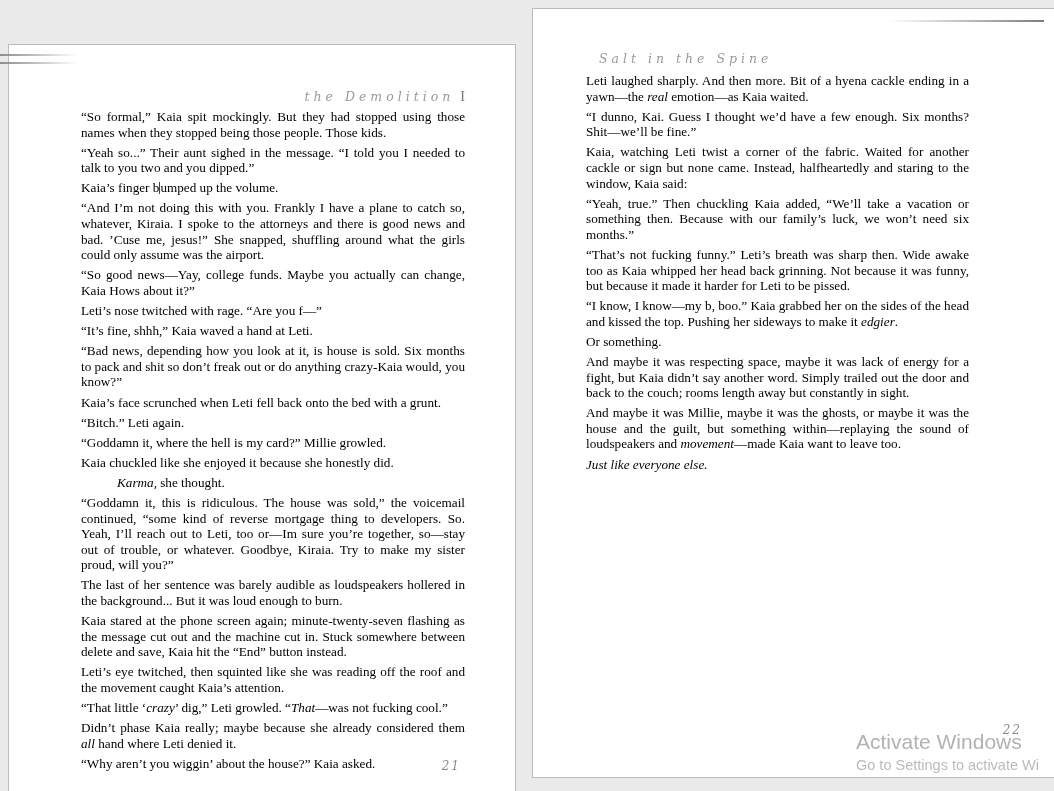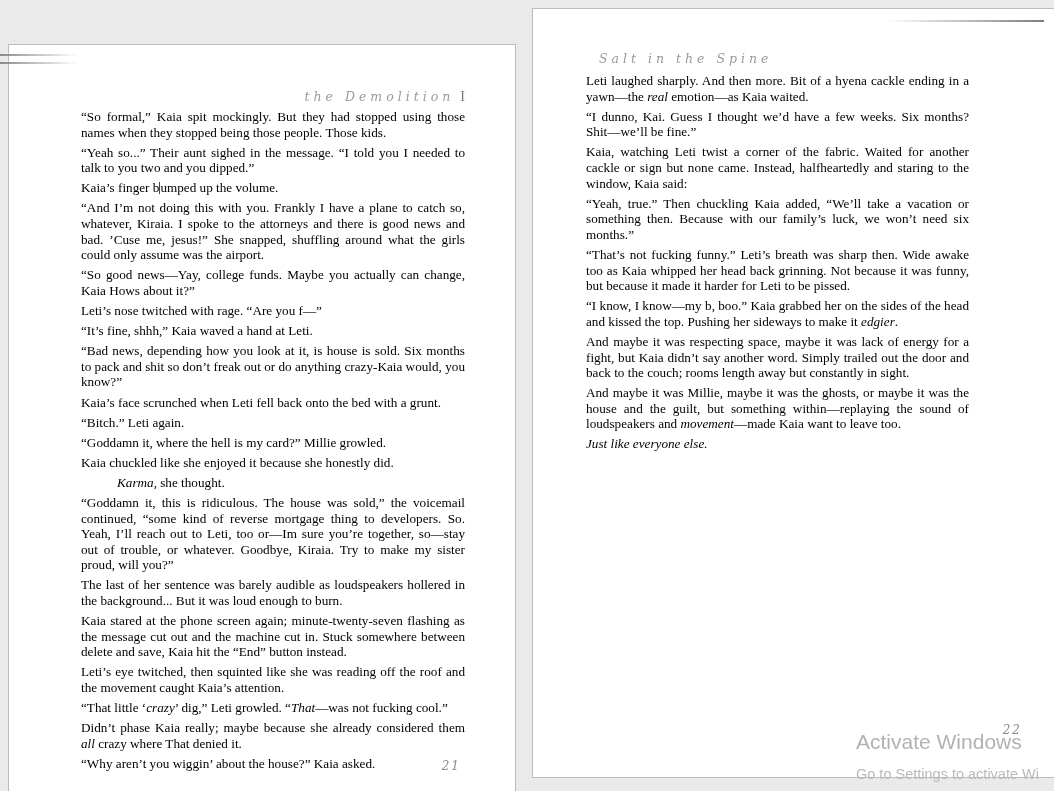--- a/index.html
+++ b/index.html
@@ -90,21 +90,21 @@
     white-space:nowrap;
     z-index:5;
   }
   .watermark-line1{
     font-size:21px;
     color:#b2b2b2;
   }
   .watermark-line2{
     font-size:14.5px;
     color:#bababa;
-    margin-top:12px;
+    margin-top:3px;
   }
 </style>
 </head>
 <body>
 
 <div>
 
   <div class="fade-line fade-line-a"></div>
   <div class="fade-line fade-line-b"></div>
   <div class="fade-line fade-line-c"></div>
@@ -125,37 +125,38 @@
         <p><span>Kaia’s face scrunched when Leti fell back onto the bed with a grunt.</span></p>
         <p><span>“Bitch.” Leti again.</span></p>
         <p><span>“Goddamn it, where the hell is my card?” Millie growled.</span></p>
         <p><span>Kaia chuckled like she enjoyed it because she honestly did.</span></p>
         <p class="indent"><span class="it">Karma,</span><span> she thought.</span></p>
         <p><span>“Goddamn it, this is ridiculous. The house was sold,” the voicemail continued, “some kind of reverse mortgage thing to developers. So. Yeah, I’ll reach out to Leti, too or—Im sure you’re together, so—stay out of trouble, or whatever. Goodbye, Kiraia. Try to make my sister proud, will you?”</span></p>
         <p><span>The last of her sentence was barely audible as loudspeakers hollered in the background... But it was loud enough to burn.</span></p>
         <p><span>Kaia stared at the phone screen again; minute-twenty-seven flashing as the message cut out and the machine cut in. Stuck somewhere between delete and save, Kaia hit the “End” button instead.</span></p>
         <p><span>Leti’s eye twitched, then squinted like she was reading off the roof and the movement caught Kaia’s attention.</span></p>
         <p><span>“That little ‘</span><span class="it">crazy</span><span>’ dig,” Leti growled. “</span><span class="it">That</span><span>—was not fucking cool.”</span></p>
-        <p><span>Didn’t phase Kaia really; maybe because she already considered them </span><span class="it">all</span><span> crazy where That denied it.</span></p>
+        <p><span>Didn’t phase Kaia really; maybe because she already considered them </span><span class="it">all</span><span> hand where Leti denied it.</span></p>
         <p><span>“Why aren’t you wiggin’ about the house?” Kaia asked.</span></p>
       </div>
     <div class="page-number">21</div>
   </div>
 
   <div class="page page-right">
     <div class="page-header">
       <span>Salt in the Spine</span>
     </div>
     <div class="body-text" id="body-right">
         <p><span>Leti laughed sharply. And then more. Bit of a hyena cackle ending in a yawn—the </span><span class="it">real</span><span> emotion—as Kaia waited.</span></p>
-        <p><span>“I dunno, Kai. Guess I thought we’d have a few weeks. Six months? Shit—we’ll be fine.”</span></p>
+        <p><span>“I dunno, Kai. Guess I thought we’d have a few enough. Six months? Shit—we’ll be fine.”</span></p>
         <p><span>Kaia, watching Leti twist a corner of the fabric. Waited for another cackle or sign but none came. Instead, halfheartedly and staring to the window, Kaia said:</span></p>
         <p><span>“Yeah, true.” Then chuckling Kaia added, “We’ll take a vacation or something then. Because with our family’s luck, we won’t need six months.”</span></p>
         <p><span>“That’s not fucking funny.” Leti’s breath was sharp then. Wide awake too as Kaia whipped her head back grinning. Not because it was funny, but because it made it harder for Leti to be pissed.</span></p>
         <p><span>“I know, I know—my b, boo.” Kaia grabbed her on the sides of the head and kissed the top. Pushing her sideways to make it </span><span class="it">edgier</span><span>.</span></p>
+        <p><span>Or something.</span></p>
         <p><span>And maybe it was respecting space, maybe it was lack of energy for a fight, but Kaia didn’t say another word. Simply trailed out the door and back to the couch; rooms length away but constantly in sight.</span></p>
         <p><span>And maybe it was Millie, maybe it was the ghosts, or maybe it was the house and the guilt, but something within—replaying the sound of loudspeakers and </span><span class="it">movement</span><span>—made Kaia want to leave too.</span></p>
         <p><span class="it">Just like everyone else.</span></p>
       </div>
     <div class="page-number">22</div>
   </div>
 
   <div class="watermark">
     <div class="watermark-line1">Activate Windows</div>
     <div class="watermark-line2">Go to Settings to activate Wi</div>

